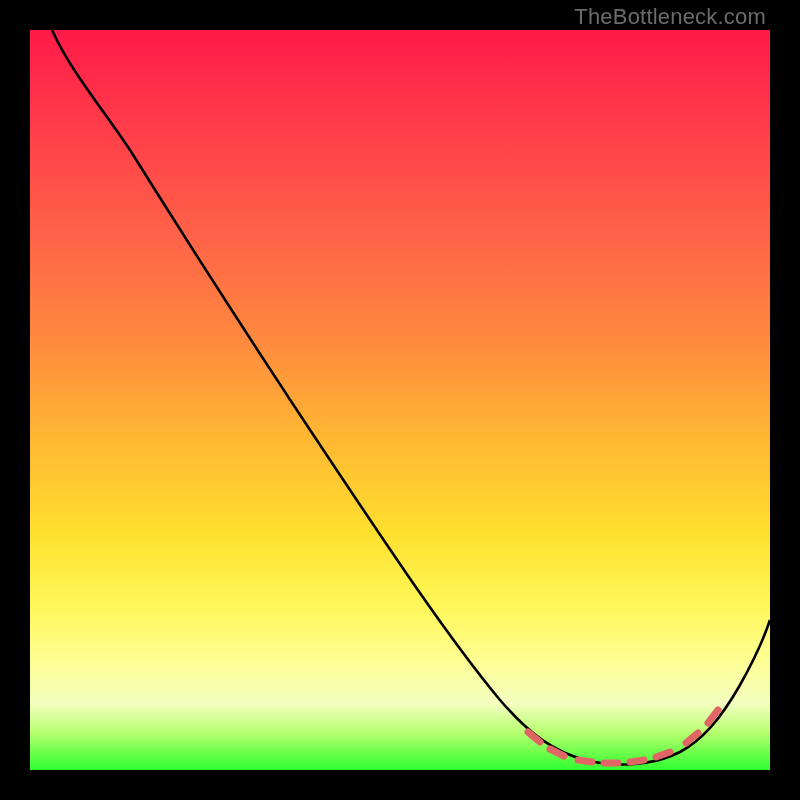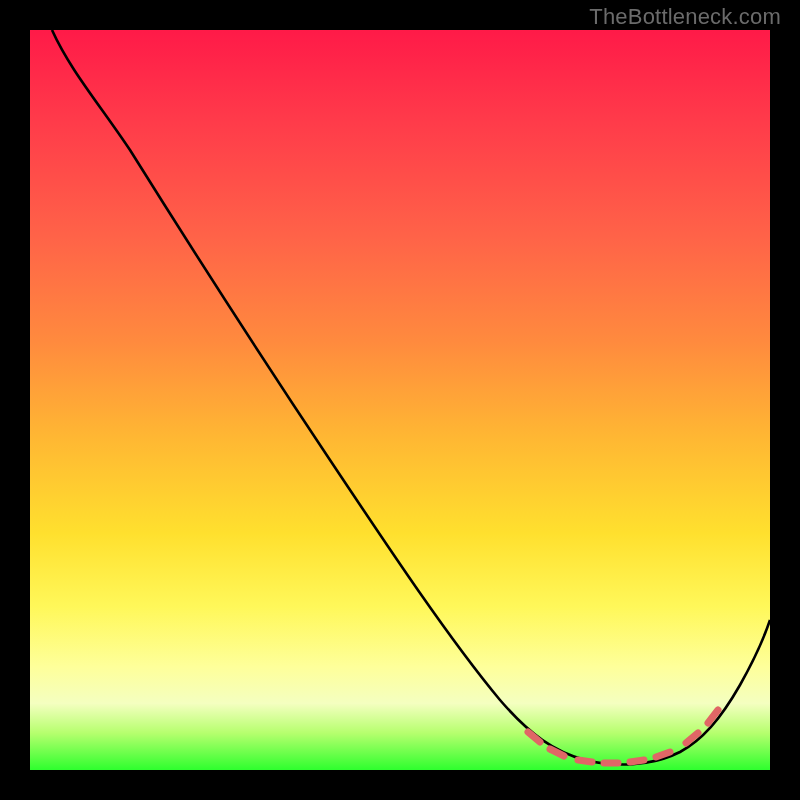--- a/index.html
+++ b/index.html
@@ -35,21 +35,21 @@
       #fff85a 78%,
       #feff9a 86%,
       #f4ffc0 91%,
       #b6ff6e 95%,
       #2eff2e 100%
     );
   }
   .watermark {
     position: absolute;
     top: 4px;
-    right: 19px;
+    right: 34px;
     color: #6b6b6b;
     font-size: 22px;
     font-weight: 500;
     letter-spacing: 0.2px;
     user-select: none;
   }
   svg.curve {
     position: absolute;
     left: 0;
     top: 0;

